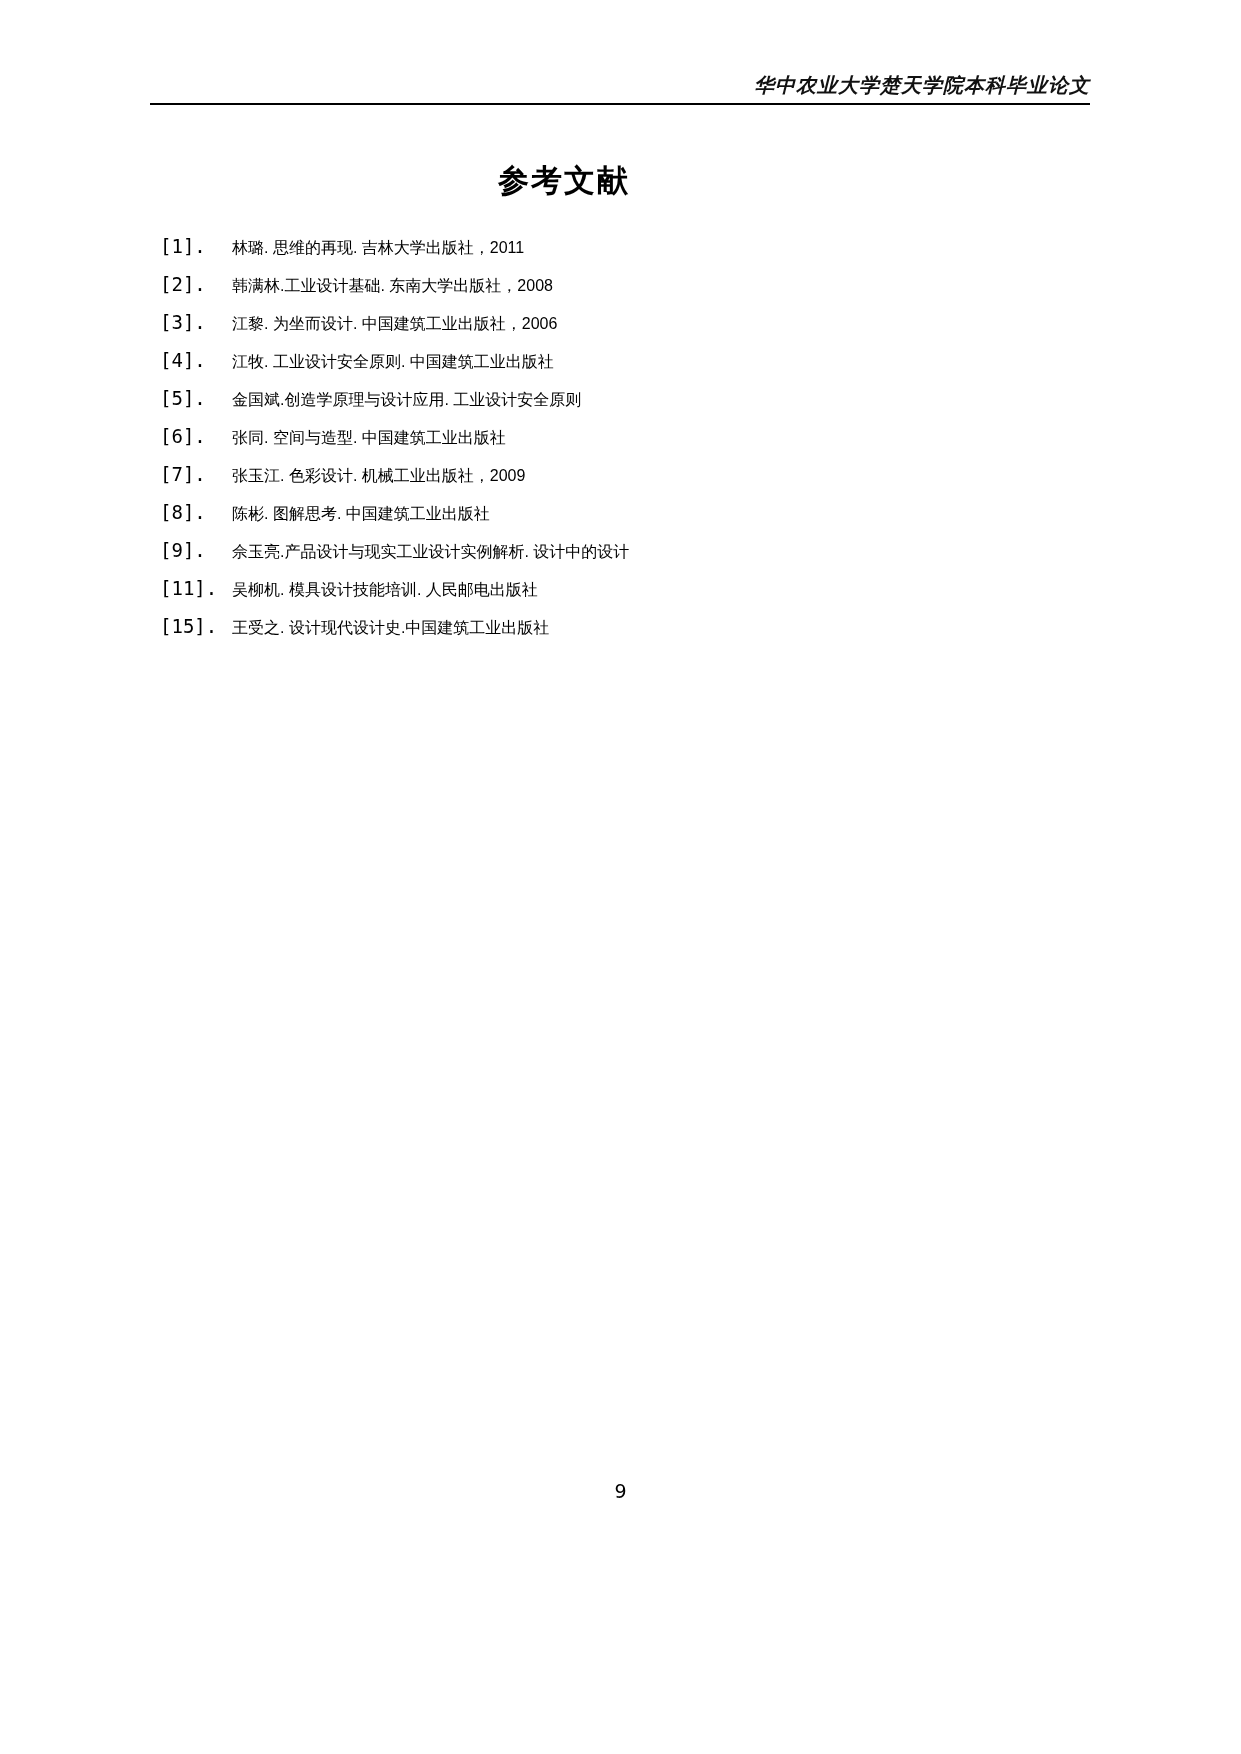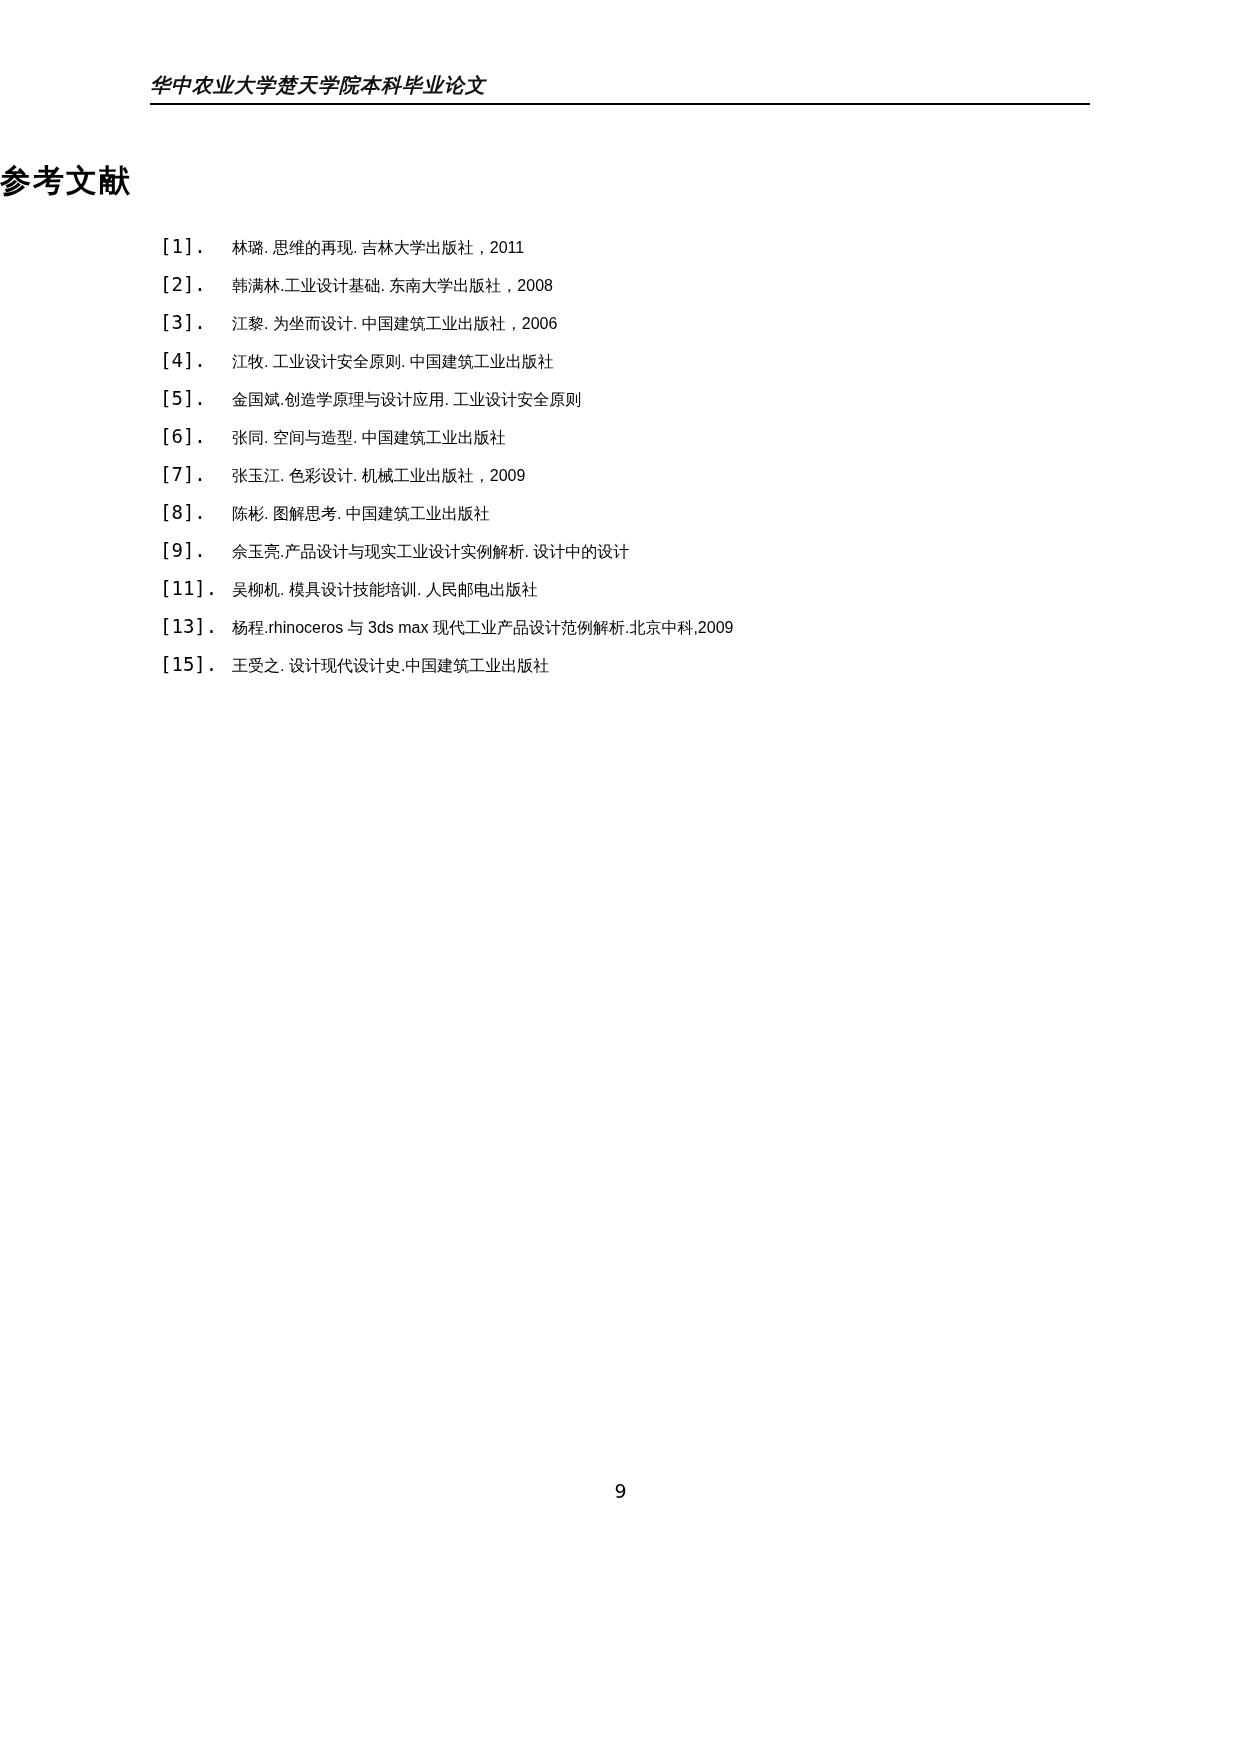--- a/index.html
+++ b/index.html
@@ -21,20 +21,21 @@
     top: 0;
     width: 1241px;
     height: 1754px;
     background: #ffffff;
   }
   .header {
     position: absolute;
     left: 150px;
     top: 72px;
     width: 940px;
+    text-align: right;
   }
   .header-text {
     font-family: "Liberation Serif", serif;
     font-style: italic;
     font-weight: 600;
     font-size: 20px;
     letter-spacing: 1px;
     color: #111;
     white-space: nowrap;
   }
@@ -44,20 +45,21 @@
     top: 103px;
     width: 940px;
     height: 0;
     border-top: 2px solid #000;
   }
   .title {
     position: absolute;
     left: 0;
     top: 160px;
     width: 1128px;
+    text-align: center;
     font-family: "DejaVu Sans", sans-serif;
     font-weight: bold;
     font-size: 31px;
     letter-spacing: 2px;
     color: #000;
   }
   .ref-list {
     position: absolute;
     left: 160px;
     top: 230px;
@@ -154,24 +156,20 @@
       <span class="ref-text">佘玉亮.产品设计与现实工业设计实例解析. 设计中的设计</span>
     </div>
 
 
     <div class="ref-item">
       <span class="ref-num">[11].</span>
       <span class="ref-text">吴柳机. 模具设计技能培训. 人民邮电出版社</span>
     </div>
 
 
-    <div class="ref-item">
-      <span class="ref-num">[13].</span>
-      <span class="ref-text">杨程.rhinoceros 与 3ds max 现代工业产品设计范例解析.北京中科,2009</span>
-    </div>
 
 
     <div class="ref-item">
       <span class="ref-num">[15].</span>
       <span class="ref-text">王受之. 设计现代设计史.中国建筑工业出版社</span>
     </div>
 
   </div>
 
   <div class="page-number">9</div>

